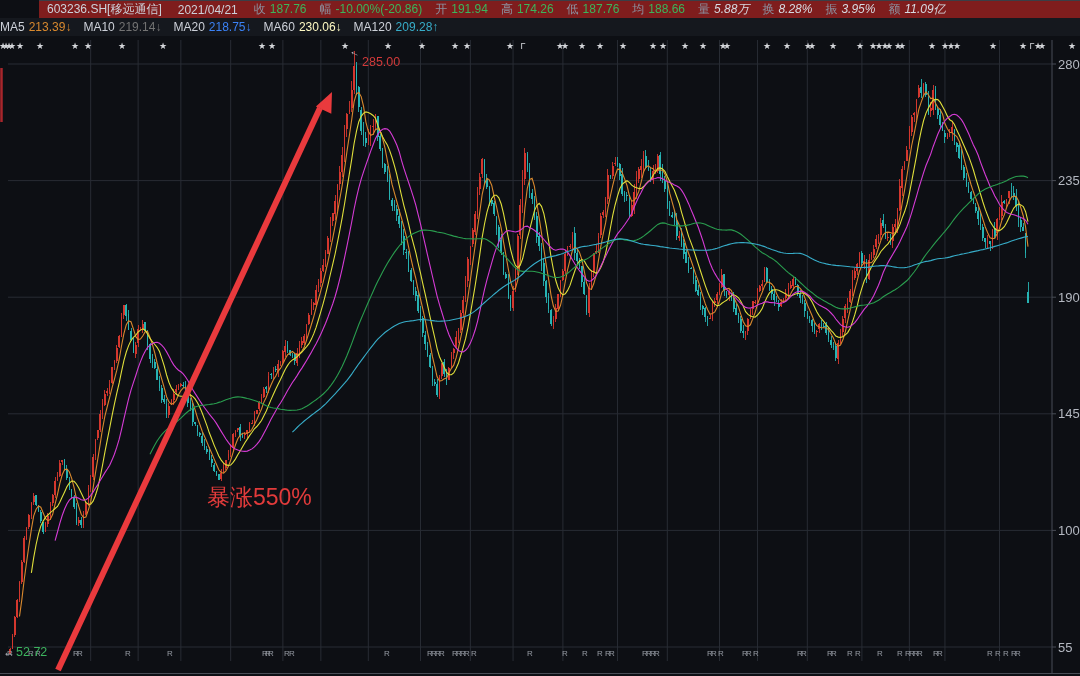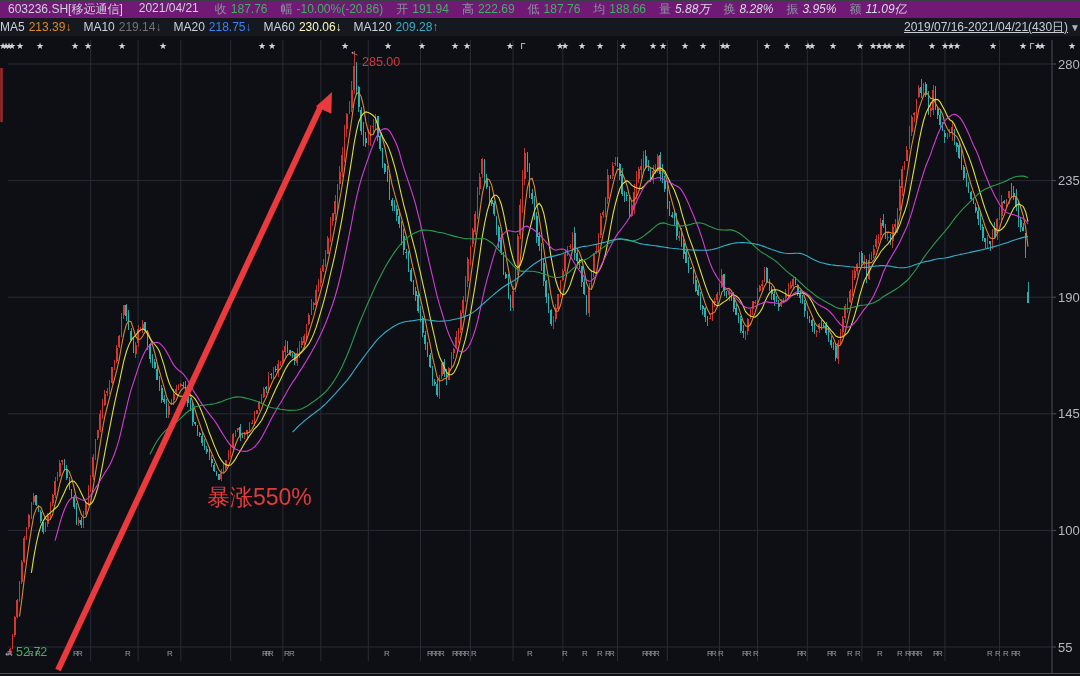--- a/index.html
+++ b/index.html
@@ -1,19 +1,19 @@
 <!DOCTYPE html>
 <html><head>
 <meta charset="utf-8">
 <style>
   html,body{margin:0;padding:0;background:#0d0f14;}
   #app{position:relative;width:1080px;height:676px;overflow:hidden;background:#0d0f14;
        font-family:"Liberation Sans","DejaVu Sans",sans-serif;}
-  .quote-bar{height:18px;background:#701a75;border-top:1px solid #3a3e46;box-sizing:border-box;
-             display:flex;padding:0 8px;font-size:12px;white-space:nowrap;color:#ccd1da;}
+  .quote-bar{height:18px;background:#7f1d1d;border-top:1px solid #3a3e46;box-sizing:border-box;
+             display:flex;align-items:center;padding:0 8px;font-size:12px;white-space:nowrap;color:#ccd1da;margin-left:39px;}
   .quote-bar .sym{color:#ccd1da;margin-right:16px;}
   .quote-bar .qdate{color:#ccd1da;margin-right:16px;}
   .qfield{margin-right:13px;display:inline-flex;align-items:baseline;}
   .qfield .lab{color:#8b91a0;margin-right:4px;}
   .val-green{color:#3bb45c;}
   .val-white{color:#d6dae2;font-style:italic;}
   .ma-bar{height:18px;background:#15181e;display:flex;align-items:center;padding:0 0;
           font-size:12px;white-space:nowrap;}
   .ma-item{margin-right:12px;display:inline-flex;align-items:baseline;}
   .ma-item .lab{color:#cdd1d9;margin-right:4px;}
@@ -34,21 +34,21 @@
           <span class="lab">收</span>
           <span class="val-green">187.76</span>
         </span><span class="qfield">
           <span class="lab">幅</span>
           <span class="val-green">-10.00%(-20.86)</span>
         </span><span class="qfield">
           <span class="lab">开</span>
           <span class="val-green">191.94</span>
         </span><span class="qfield">
           <span class="lab">高</span>
-          <span class="val-green">222.69</span>
+          <span class="val-green">174.26</span>
         </span><span class="qfield">
           <span class="lab">低</span>
           <span class="val-green">187.76</span>
         </span><span class="qfield">
           <span class="lab">均</span>
           <span class="val-green">188.66</span>
         </span><span class="qfield">
           <span class="lab">量</span>
           <span class="val-white">5.88万</span>
         </span><span class="qfield">
@@ -73,24 +73,20 @@
         </span><span class="ma-item">
           <span class="lab">MA20</span>
           <span style="color: #3b82f6;">218.75↓</span>
         </span><span class="ma-item">
           <span class="lab">MA60</span>
           <span style="color: #fef9c3;">230.06↓</span>
         </span><span class="ma-item">
           <span class="lab">MA120</span>
           <span style="color: rgb(55, 173, 201);">209.28↑</span>
         </span></span>
-  <span class="date-range">
-    <span class="rng">2019/07/16-2021/04/21(430日)</span>
-    <span class="chev">▼</span>
-  </span>
 </div>
 
 <div class="chart-wrap">
   <svg id="chart-svg" width="1080" height="640" viewBox="0 0 1080 640">
         <defs>
           <clipPath id="plot">
             <rect x="8" y="3" width="1045" height="623"></rect>
           </clipPath>
         </defs>
         <g>

